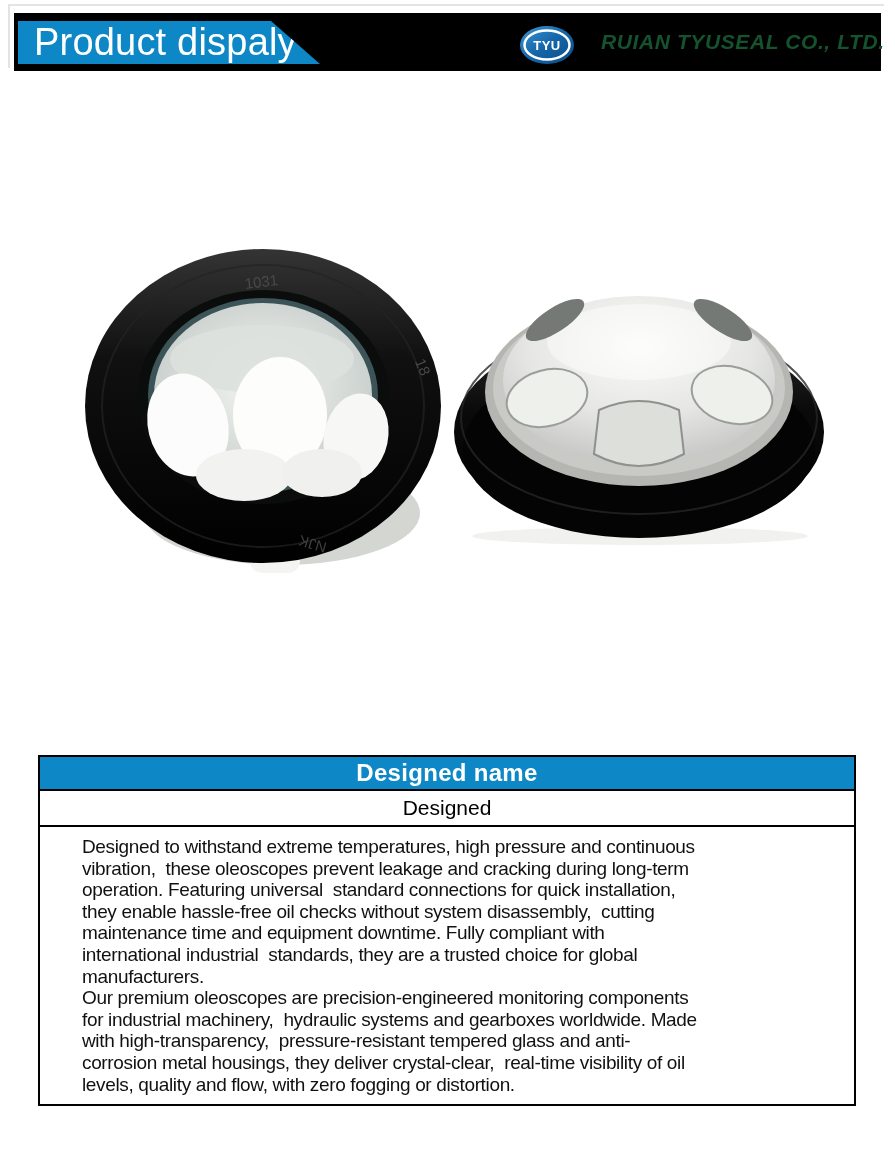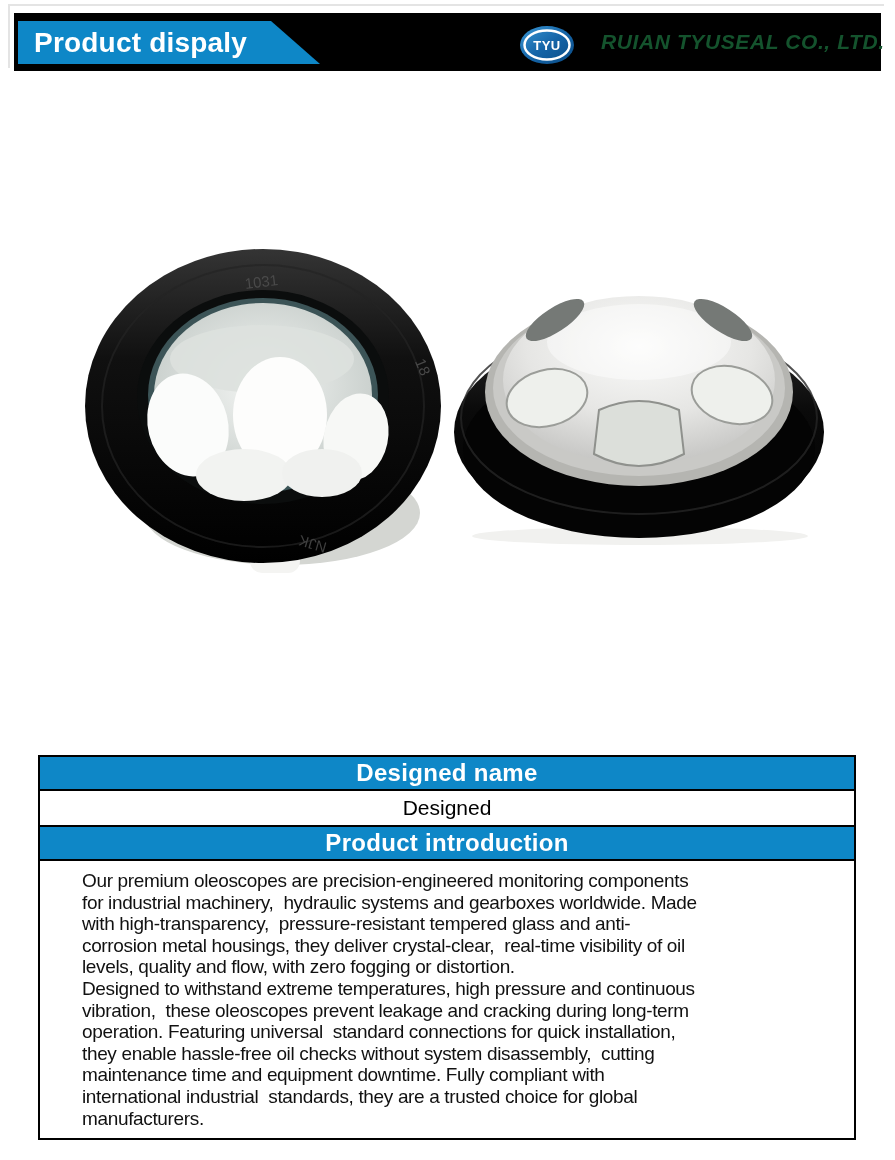--- a/index.html
+++ b/index.html
@@ -15,21 +15,21 @@
   }
   .header-bar {
     position:absolute; left:14px; top:13px; width:867px; height:58px; background:#000000;
   }
   .ribbon {
     position:absolute; left:18px; top:21px; width:302px; height:43px; background:#0e87c7;
     clip-path:polygon(0 0, 253px 0, 302px 100%, 0 100%);
     display:flex; align-items:center;
   }
   .ribbon-label {
-    color:#ffffff; font-size:28px; font-weight:bold; padding-left:16px; letter-spacing:0.2px;
+    color:#ffffff; font-size:38px; font-weight:normal; padding-left:16px; letter-spacing:0.2px;
     white-space:nowrap;
   }
   .logo { position:absolute; left:518px; top:25px; }
   .company {
     position:absolute; left:601px; top:13px; height:58px; display:flex; align-items:center;
     color:#14532d; font-size:21px; font-weight:bold; font-style:italic; letter-spacing:0.6px;
     white-space:nowrap;
   }
 
   
@@ -149,32 +149,29 @@
   </svg>
 
 
   <div class="info-table">
     <div class="tr head">
       <span>Designed name</span>
     </div>
     <div class="tr val">
       <span>Designed</span>
     </div>
-    <div class="tr head">
-      <span>Product introduction</span>
-    </div>
     <div class="tr body">
-      <p>Our premium oleoscopes are precision-engineered monitoring components
-for industrial machinery,  hydraulic systems and gearboxes worldwide. Made
-with high-transparency,  pressure-resistant tempered glass and anti-
-corrosion metal housings, they deliver crystal-clear,  real-time visibility of oil
-levels, quality and flow, with zero fogging or distortion.</p>
       <p>Designed to withstand extreme temperatures, high pressure and continuous
 vibration,  these oleoscopes prevent leakage and cracking during long-term
 operation. Featuring universal  standard connections for quick installation,
 they enable hassle-free oil checks without system disassembly,  cutting
 maintenance time and equipment downtime. Fully compliant with
 international industrial  standards, they are a trusted choice for global
 manufacturers.</p>
+      <p>Our premium oleoscopes are precision-engineered monitoring components
+for industrial machinery,  hydraulic systems and gearboxes worldwide. Made
+with high-transparency,  pressure-resistant tempered glass and anti-
+corrosion metal housings, they deliver crystal-clear,  real-time visibility of oil
+levels, quality and flow, with zero fogging or distortion.</p>
     </div>
   </div>
 
 </div>
 
 </body></html>

